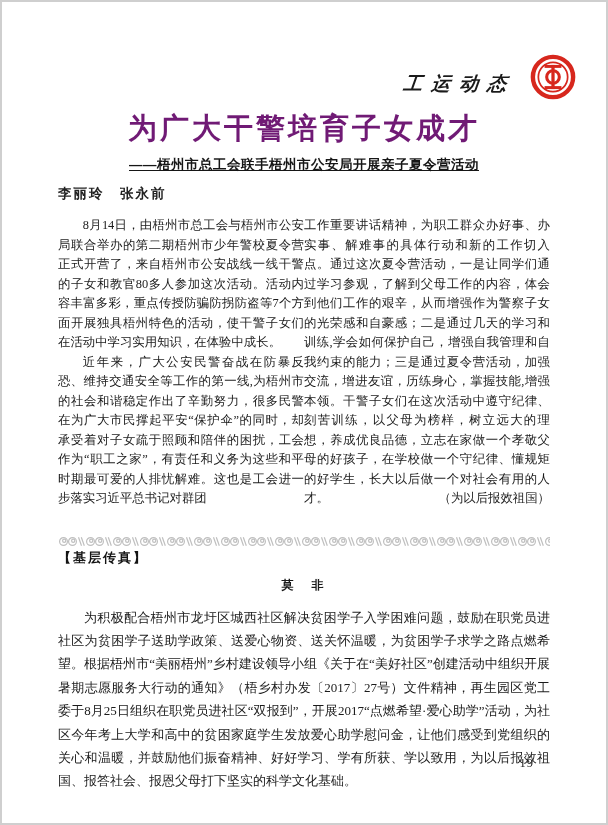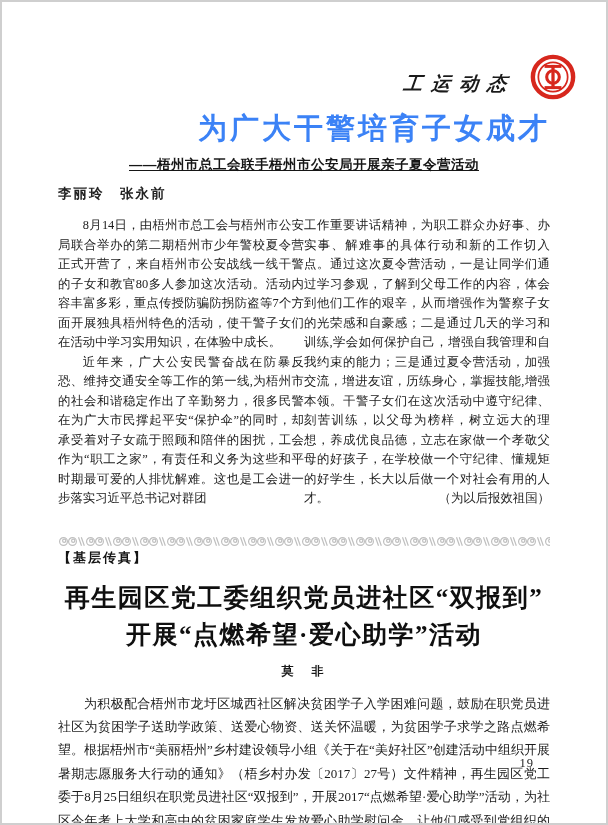--- a/index.html
+++ b/index.html
@@ -24,23 +24,23 @@
     font-size:19px;letter-spacing:9px;
     transform:skewX(-6deg);
     color:#1a1a1a;white-space:nowrap;
     padding-top:14px;
   }
   .logo{width:46px;height:46px;color:#d7271d;display:block;}
   
   .content{padding:108px 56px 0 56px;box-sizing:border-box;}
   
   .a1-title{
-    margin:0;text-align:right;
+    margin:0;text-align:center;
     font-size:29px;font-weight:bold;letter-spacing:3px;
-    line-height:36px;color:#3b82f6;
+    line-height:36px;color:#701a75;
   }
   .a1-subtitle{
     margin:10px 0 0 0;text-align:center;
     font-family:"Liberation Sans","DejaVu Sans",sans-serif;
     font-size:13.5px;font-weight:bold;letter-spacing:.5px;color:#161616;text-decoration:underline;
   }
   .a1-authors{
     margin:11px 0 0 0;text-align:left;
     font-size:13.5px;font-weight:600;letter-spacing:2px;color:#222;
   }
@@ -127,21 +127,20 @@
             <circle cx="15.2" cy="5.7" r="1.6"></circle>
             <path d="M20.5,2.2 L23.5,10.8 M23.3,2.2 L26.3,10.8"></path>
           </g>
         </pattern>
       </defs>
       <rect x="0" y="0" width="100%" height="13" fill="url(#swirl)"></rect>
     </svg>
 
     <p class="section-label">【基层传真】</p>
 
-    <h2 class="a2-title"><span>再生园区党工委组织党员进社区“双报到”</span><br><span>开展“点燃希望·爱心助学”活动</span></h2>
 
     <p class="a2-author">莫　非</p>
 
     <p class="a2-body"><span>为积极配合梧州市龙圩区城西社区解决贫困学子入学困难问题，鼓励在职党员进社区为贫困学子送助学政策、送爱心物资、送关怀温暖，为贫困学子求学之路点燃希望。根据梧州市“美丽梧州”乡村建设领导小组《关于在“美好社区”创建活动中组织开展暑期志愿服务大行动的通知》（梧乡村办发〔2017〕27号）文件精神，再生园区党工委于8月25日组织在职党员进社区“双报到”，开展2017“点燃希望·爱心助学”活动，为社区今年考上大学和高中的贫困家庭学生发放爱心助学慰问金，让他们感受到党组织的关心和温暖，并鼓励他们振奋精神、好好学习、学有所获、学以致用，为以后报效祖国、报答社会、报恩父母打下坚实的科学文化基础。</span></p>
 
   </div>
 
   <div class="page-number">19</div>
 
 </div>

